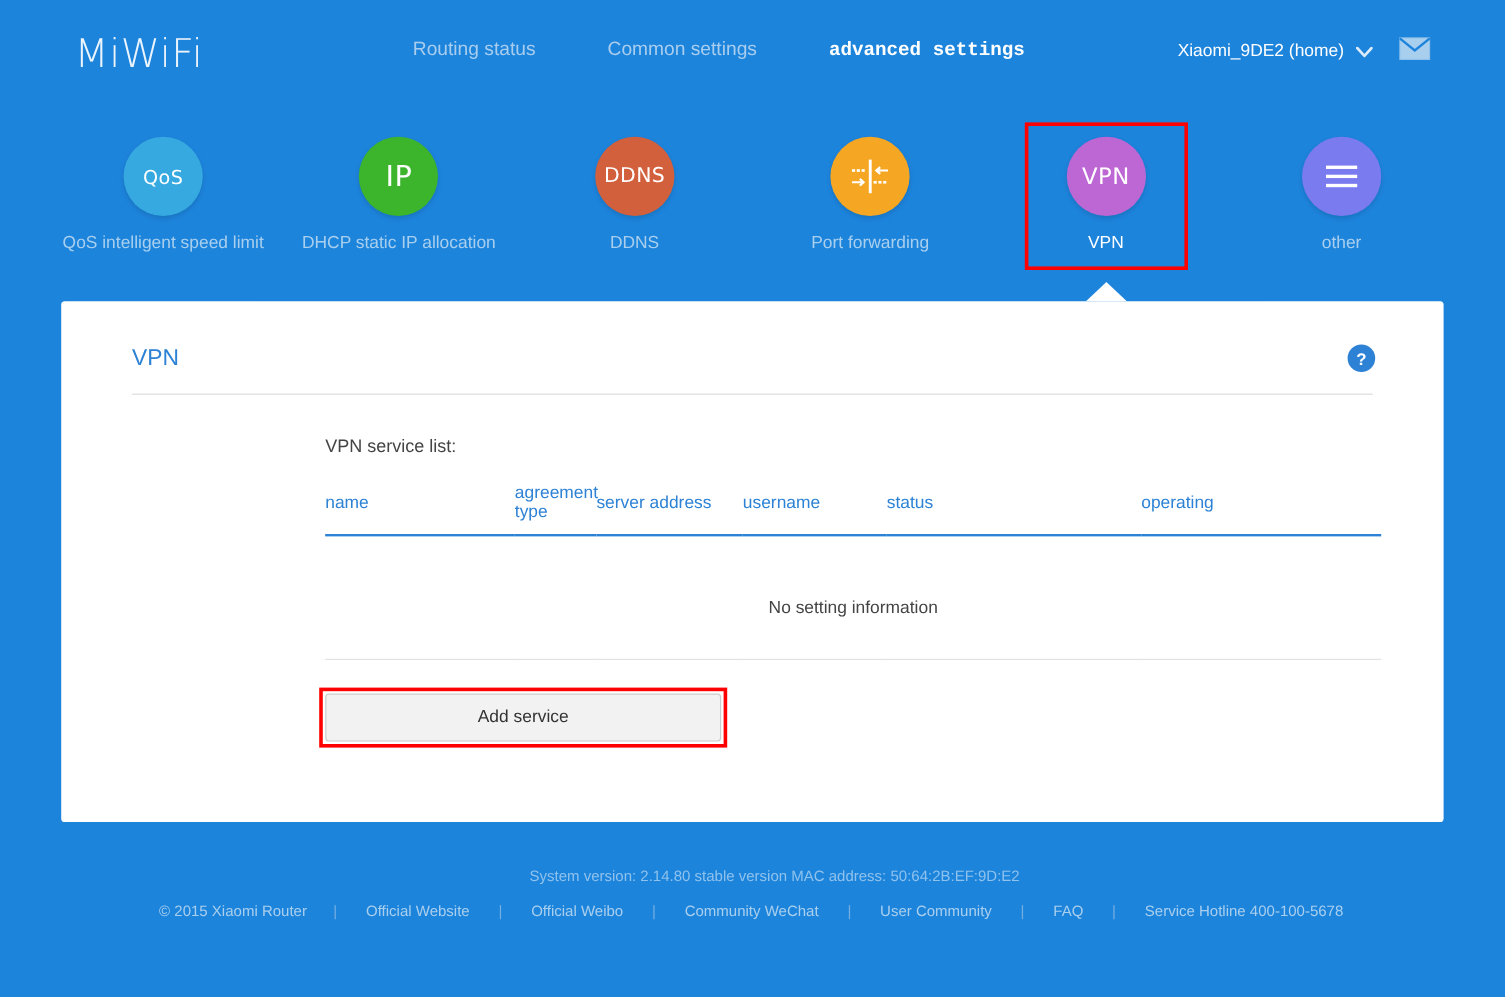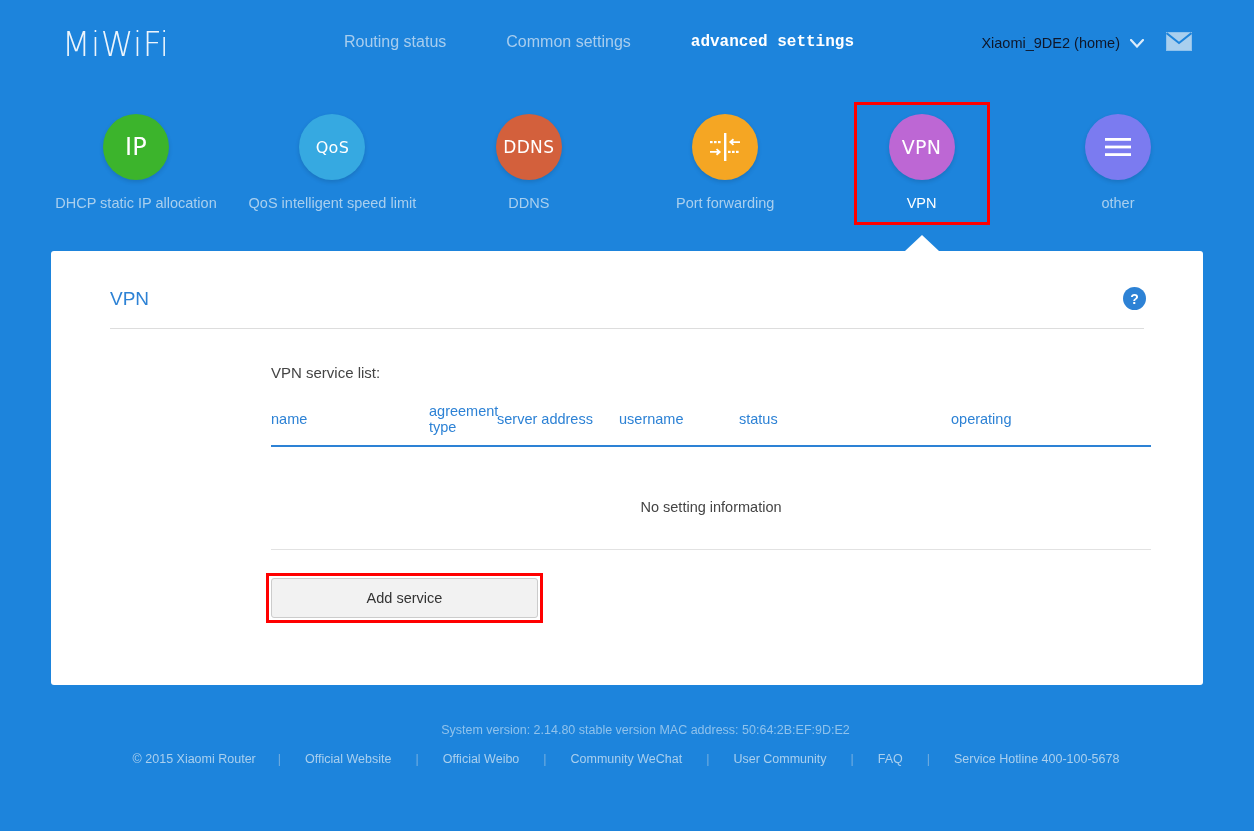--- a/index.html
+++ b/index.html
@@ -63,21 +63,21 @@
     align-items: center;
     gap: 22px;
     padding-bottom: 2px;
   }
 
   .device-select {
     display: flex;
     align-items: center;
     gap: 10px;
     font-size: 14.5px;
-    color: #0f172a;
+    color: #ffffff;
     cursor: pointer;
     white-space: nowrap;
   }
 
   .chevron {
     display: inline-block;
     font-size: 13px;
     color: #dcecfa;
     font-weight: bold;
     line-height: 1;
@@ -225,21 +225,21 @@
 
   .add-btn-wrap::after {
     content: "";
     position: absolute;
     left: -5px; right: -5px; top: -5px; bottom: -5px;
     border: 3px solid #ff0000;
     pointer-events: none;
   }
 
   .add-btn {
-    width: 267px;
+    width: 330px;
     height: 40px;
     background: #f2f2f2;
     border: 1px solid #cccccc;
     border-radius: 3px;
     font-size: 14.5px;
     color: #333333;
     font-family: "Liberation Sans", sans-serif;
     cursor: pointer;
     display: flex;
     align-items: center;
@@ -307,31 +307,31 @@
         <rect x="0.5" y="0.5" width="25" height="18" fill="#a9cfee" stroke="#8fc2ec"></rect>
         <path d="M0.5 1 L13 11 L25.5 1" stroke="#1d84dc" stroke-width="2" fill="none"></path>
       </svg>
     </span>
   </div>
 </div>
 
 <div class="icon-row">
 
   <div class="icon-cell">
+    <div class="circle small-text" style="background:#36a9e1">
+      <span>QoS</span>
+    </div>
+    <div class="icon-label">QoS intelligent speed limit</div>
+  </div>
+
+  <div class="icon-cell">
     <div class="circle big-text" style="background:#3cb42c">
       <span>IP</span>
     </div>
     <div class="icon-label">DHCP static IP allocation</div>
-  </div>
-
-  <div class="icon-cell">
-    <div class="circle small-text" style="background:#36a9e1">
-      <span>QoS</span>
-    </div>
-    <div class="icon-label">QoS intelligent speed limit</div>
   </div>
 
   <div class="icon-cell">
     <div class="circle" style="background:#d3603c;font-size:17px">
       <span>DDNS</span>
     </div>
     <div class="icon-label">DDNS</div>
   </div>
 
   <div class="icon-cell">

